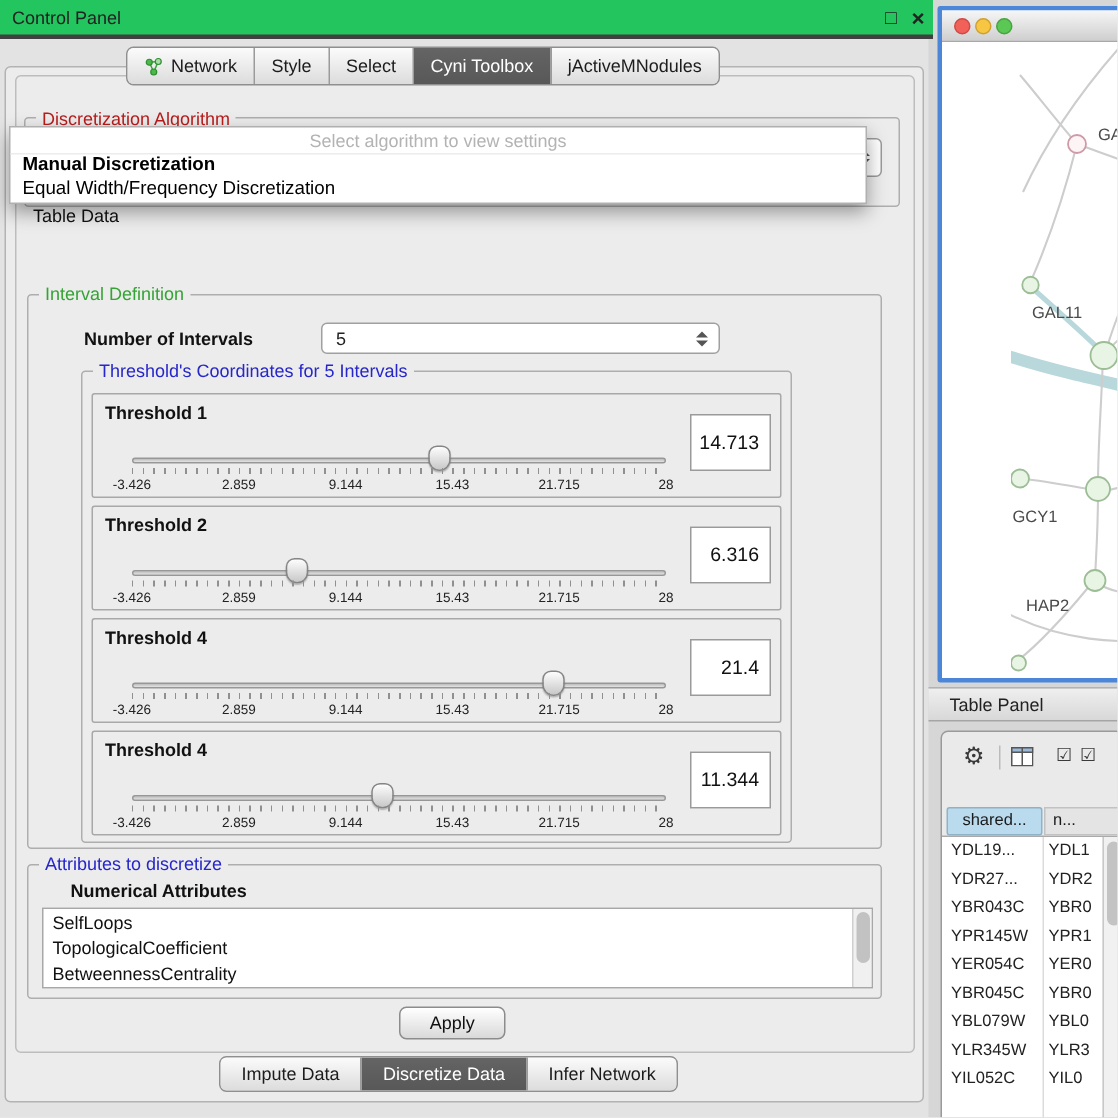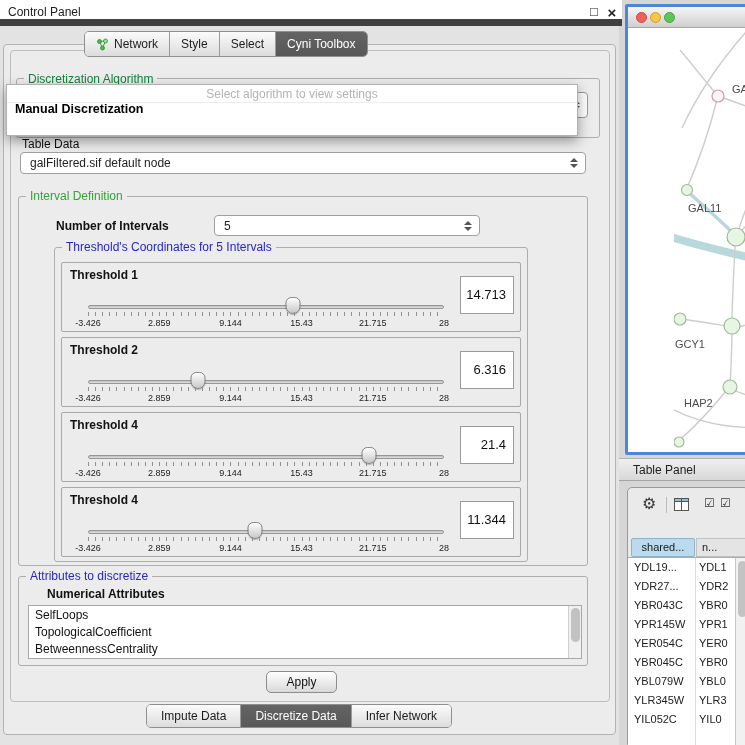--- a/index.html
+++ b/index.html
@@ -1,21 +1,21 @@
 <!DOCTYPE html>
 <html style="--accent-blue-border: #4c86d8; --selected-tab-bg: #646464; --group-title-green: #35a435; --group-title-blue: #2626c9; --red-node: #e23024; --pale-node-fill: #e8f4e4; --node-stroke: #9cbd96; --pink-node-fill: #fdf4f6; --pink-node-stroke: #cf9aa8; --edge-gray: #cdcdcd; --edge-teal: #b9d8db; --table-header-selected-bg: #badaed; --traffic-red: #f2605a; --traffic-yellow: #f7c643; --traffic-green: #5bc754;"><head>
 <meta charset="utf-8">
 <style>
   *{margin:0;padding:0;box-sizing:border-box;}
   html,body{width:745px;height:745px;}
   body{font-family:"Liberation Sans",sans-serif;font-size:12px;color:#1a1a1a;background:#e3e3e3;}
   .screen{position:relative;width:745px;height:745px;overflow:hidden;background:#e3e3e3;}
 
   
-  .cp-titlebar{position:absolute;left:0;top:0;width:622px;height:26px;background:#ffffff;border-bottom:7px solid #404040;}
+  .cp-titlebar{position:absolute;left:0;top:0;width:622px;height:26px;background:#22c55e;border-bottom:3px solid #404040;}
   .cp-title{position:absolute;left:8px;top:5px;font-size:12px;color:#222;}
   .cp-btn{position:absolute;top:4px;width:16px;height:18px;text-align:center;font-size:13px;color:#222;cursor:default;}
   .cp-btn.float{left:586px;}
   .cp-btn.close{left:604px;font-weight:bold;font-size:15px;}
 
   .cp-frame{position:absolute;left:3px;top:44px;width:613px;height:691px;background:#ececec;border:1px solid #b3b3b3;border-radius:4px;}
   .cp-inner{position:absolute;left:10px;top:50px;width:600px;height:652px;background:#ececec;border:1px solid #bdbdbd;border-radius:4px;}
 
   
   .tabstrip{position:absolute;display:inline-flex;border:1px solid #8f8f8f;border-radius:5px;overflow:hidden;background:#e8e8e8;z-index:6;justify-content:flex-end;}
@@ -129,39 +129,35 @@
     </div>
     <div class="tab">
         <span>Style</span>
       </div>
     <div class="tab">
         <span>Select</span>
       </div>
     <div class="tab selected">
         <span>Cyni Toolbox</span>
       </div>
+    <div class="tab">
+        <span>jActiveMNodules</span>
+      </div>
   </div>
 
   <div class="groupbox" style="left:16px;top:78px;width:584px;height:60px;"></div>
-  <span class="group-title" style="left:24px;top:72px;color:#15803d;">Discretization Algorithm</span>
+  <span class="group-title" style="left:24px;top:72px;color:#b91c1c;">Discretization Algorithm</span>
   <div class="algo-combo-behind">
     <span class="spinner">
         <i class="up"></i>
         <i class="dn"></i>
       </span>
   </div>
 
   <span class="plain-label" style="left:22px;top:137px;">Table Data</span>
-  <div class="combo" style="left:20px;top:152px;width:566px;height:22px;">
-    <span class="combo-value">galFiltered.sif default node</span>
-    <span class="spinner">
-        <i class="up"></i>
-        <i class="dn"></i>
-      </span>
-  </div>
 
   <div class="groupbox" style="left:18px;top:196px;width:570px;height:370px;"></div>
   <span class="group-title t-green" style="left:26px;top:189px;">Interval Definition</span>
 
   <span class="bold-label" style="left:56px;top:219px;">Number of Intervals</span>
   <div class="combo" style="left:214px;top:215px;width:266px;height:21px;">
     <span class="combo-value">5</span>
     <span class="spinner">
         <i class="up"></i>
         <i class="dn"></i>
@@ -265,20 +261,21 @@
         <span>Discretize Data</span>
       </div>
     <div class="tab">
         <span>Infer Network</span>
       </div>
   </div>
 
   <div class="dropdown-overlay">
     <div class="dd-placeholder">Select algorithm to view settings</div>
     <div class="dd-opt opt0">Manual Discretization</div>
+    <div class="dd-opt opt1">Equal Width/Frequency Discretization</div>
   </div>
 
   <div class="net-window">
     <div class="net-titlebar">
       <span class="light red"></span>
       <span class="light yellow"></span>
       <span class="light green"></span>
     </div>
     <div class="net-canvas">
       <svg width="120" height="424" viewBox="0 0 120 424">

